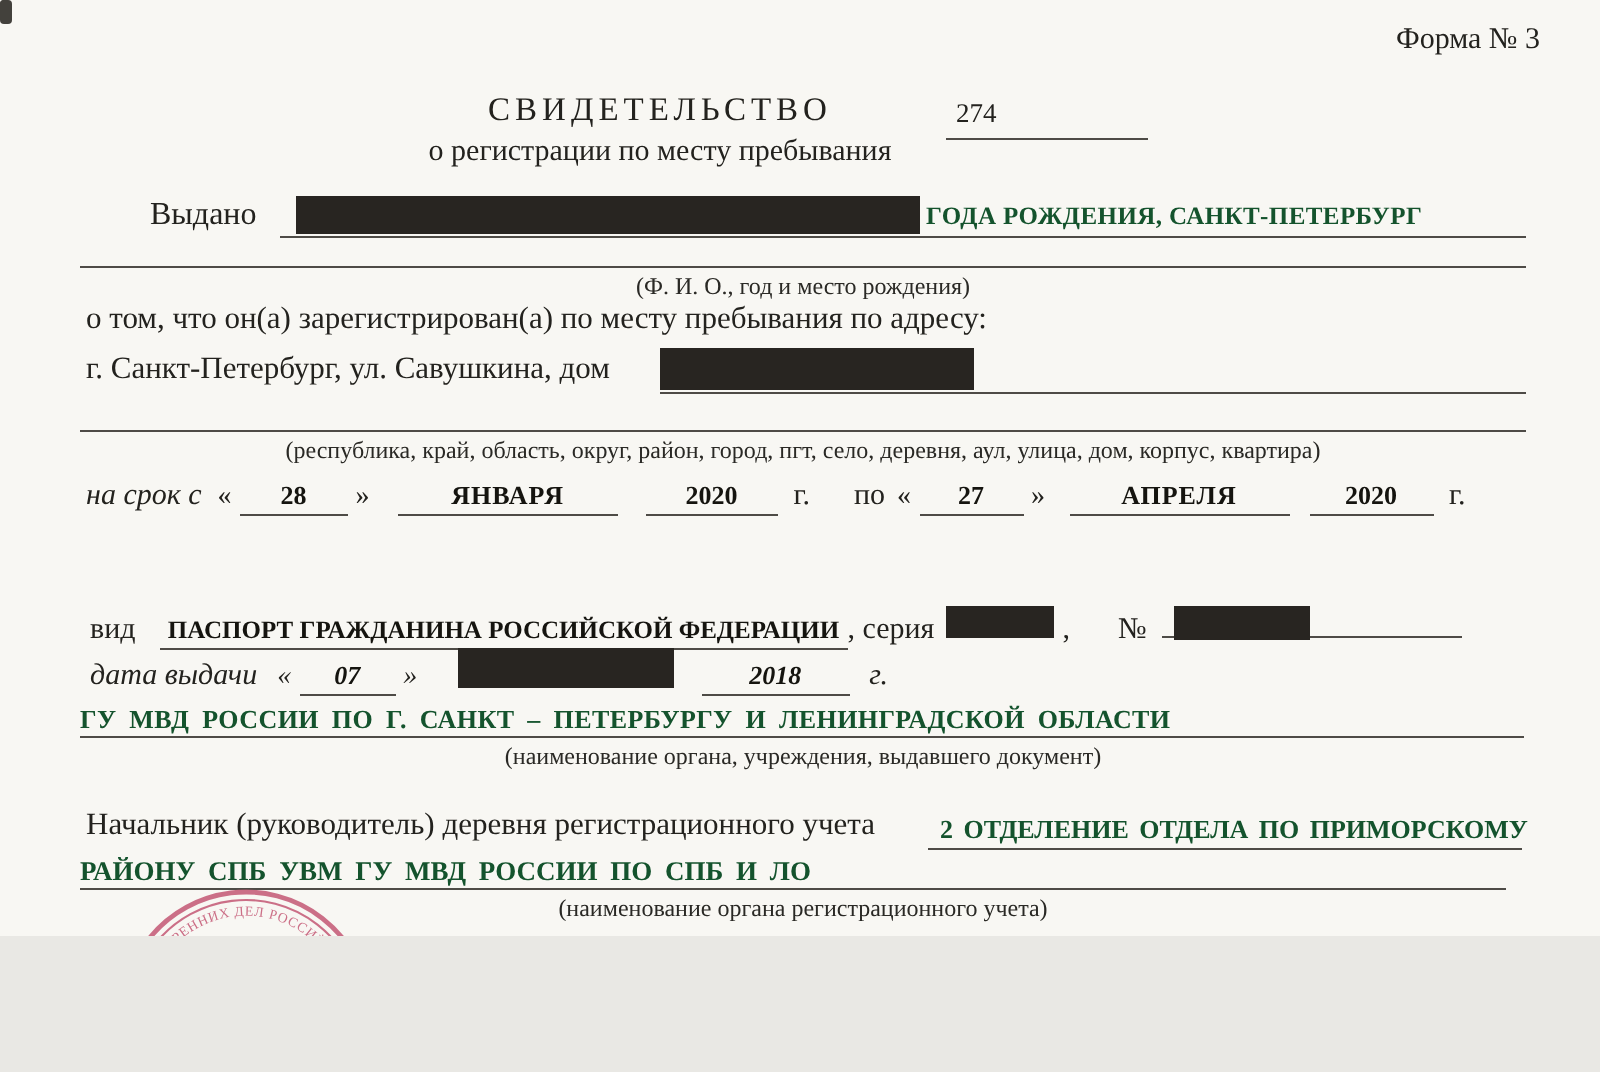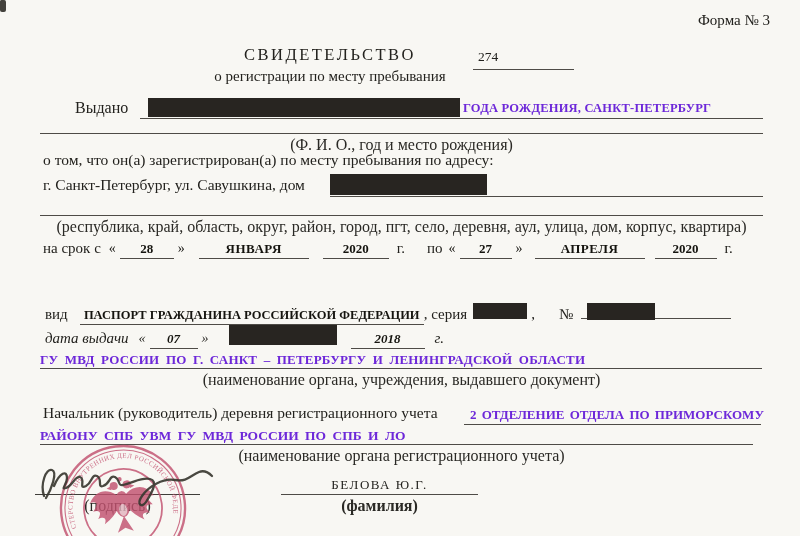--- a/index.html
+++ b/index.html
@@ -2,29 +2,29 @@
 <html style="--paper: #f8f7f3; --ink: #23221e; --line: #4e4b46; --redact: #282521; --stamp: #c25270; --sig: #3a3831;"><head>
 <meta charset="utf-8">
 <style>
   :root{
     --paper:#f8f7f3; --ink:#23221e; --line:#4e4b46; --redact:#282521;
     --stamp:#c25270; --sig:#3a3831;
   }
   html,body{margin:0;padding:0;}
   body{background:#e9e8e4;}
   .page{
-    position:relative; width:800px; height:536px; overflow:hidden;
+    position:relative; width:800px; height:468px; overflow:hidden;
     background:var(--paper); color:var(--ink);
     font-family:"Liberation Serif","DejaVu Serif",serif;
   }
   .abs{position:absolute;}
   .hline{position:absolute; height:0; border-top:1.4px solid var(--line);}
-  .caption{position:absolute; font-size:16px; color:#2a2925; text-align:center; white-space:nowrap;}
+  .caption{position:absolute; font-size:12px; color:#2a2925; text-align:center; white-space:nowrap;}
   .body-text{font-size:15.5px; white-space:nowrap;}
-  .bold-val{font-weight:bold; font-size:13px; white-space:nowrap; color:#6d28d9;}
+  .bold-val{font-weight:bold; font-size:13px; white-space:nowrap; color:#14532d;}
   .redact{display:inline-block; background:var(--redact);}
   .row{position:absolute; display:flex; align-items:baseline; white-space:nowrap;}
   .cell{
     display:inline-block; border-bottom:1.4px solid var(--line);
     text-align:center; font-weight:bold; font-size:13px; color:#15140f;
     padding-bottom:1px;
   }
   .lbl{font-size:15px;}
   .quote{font-size:14px;}
   .speck{position:absolute; background:#43413c; border-radius:2px;}
@@ -56,21 +56,21 @@
   <div class="abs body-text" style="left:43px;top:176px;">г. Санкт-Петербург, ул. Савушкина, дом</div>
 
   <div class="abs body-text" style="left:43px;top:151px;">о том, что он(а) зарегистрирован(а) по месту пребывания по адресу:</div>
   <div class="abs" style="left:330px;top:174px;width:157px;height:21px;background:var(--redact);"></div>
   <div class="hline" style="left:330px;top:196px;width:433px;"></div>
 
   <div class="hline" style="left:40px;top:215px;width:723px;"></div>
   <div class="caption" style="left:40px;top:218px;width:723px;">(республика, край, область, округ, район, город, пгт, село, деревня, аул, улица, дом, корпус, квартира)</div>
 
   <div class="row" style="left:43px;top:240px;">
-    <span class="lbl" style="margin-right:8px;">на срок с</span>
+    <span class="lbl" style="margin-right:8px;font-style:italic;">на срок с</span>
     <span class="quote" style="margin-right:4px;">«</span>
     <span class="cell" style="width:54px;margin-right:4px;">28</span>
     <span class="quote" style="margin-right:14px;">»</span>
     <span class="cell" style="width:110px;margin-right:14px;letter-spacing:0.5px;">ЯНВАРЯ</span>
     <span class="cell" style="width:66px;margin-right:8px;">2020</span>
     <span class="lbl" style="margin-right:22px;">г.</span>
     <span class="lbl" style="margin-right:6px;">по</span>
     <span class="quote" style="margin-right:4px;">«</span>
     <span class="cell" style="width:52px;margin-right:4px;">27</span>
     <span class="quote" style="margin-right:12px;">»</span>

